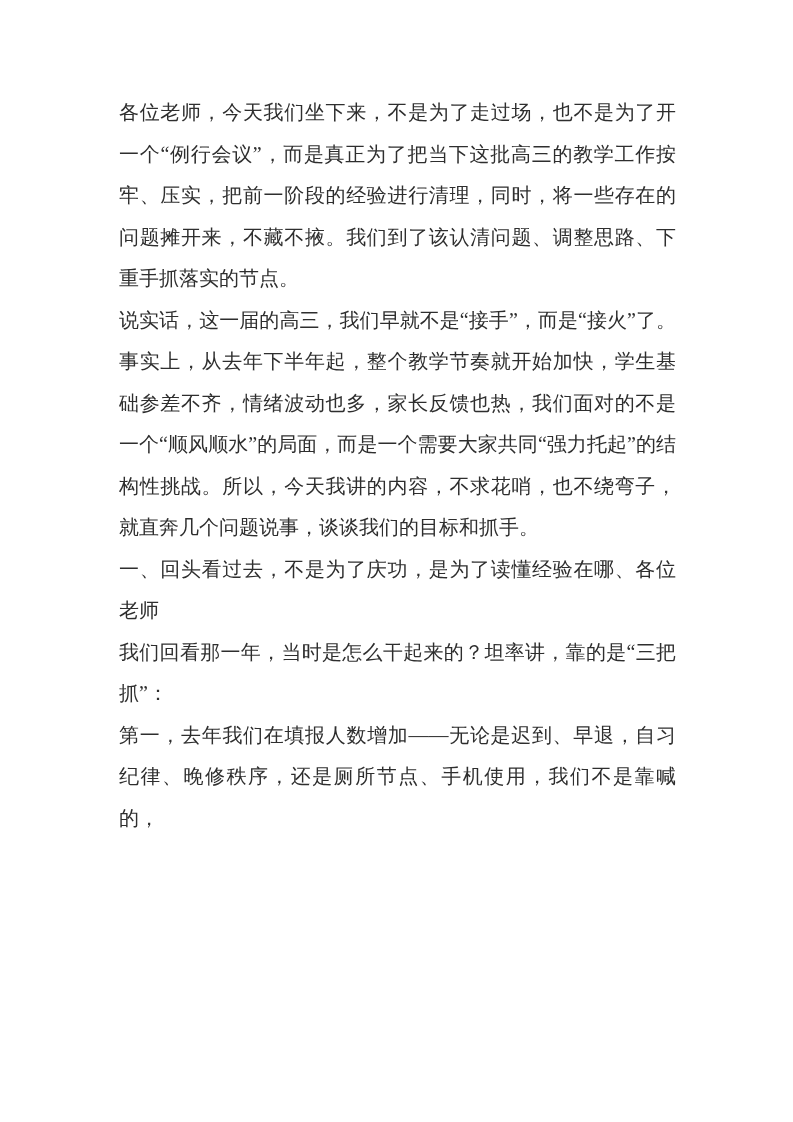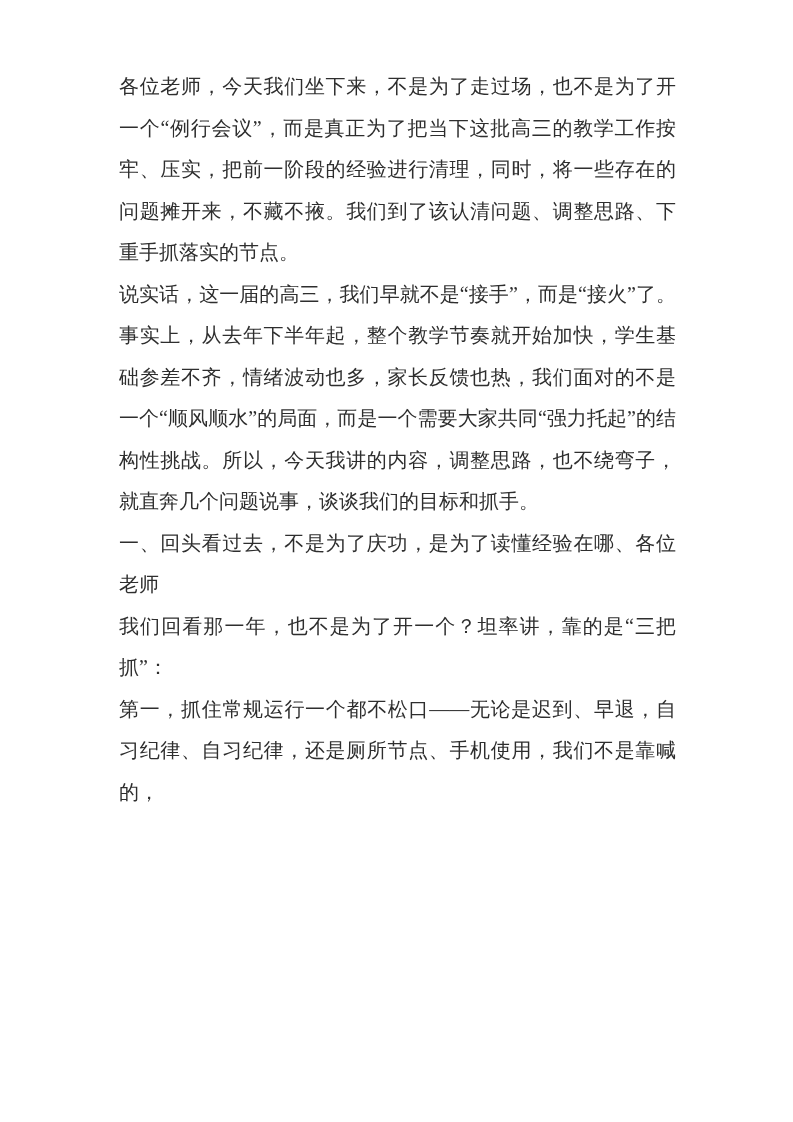--- a/index.html
+++ b/index.html
@@ -11,36 +11,36 @@
       width: 793px;
       height: 1122px;
       background: #ffffff;
       overflow: hidden;
     }
     .page {
       box-sizing: border-box;
       width: 793px;
       height: 1122px;
       background: #ffffff;
-      padding: 66px 117px 0 119px;
+      padding: 92px 117px 0 119px;
     }
     .page p {
       margin: 0;
       padding: 0;
       font-family: "Liberation Serif", serif;
       font-size: 20px;
       line-height: 41.5px;
       color: #2e2e2e;
       text-align: justify;
       text-justify: inter-ideograph;
       word-break: break-all;
     }
   </style>
 </head>
 <body>
 
 <div class="page">
   <p>各位老师，今天我们坐下来，不是为了走过场，也不是为了开一个“例行会议”，而是真正为了把当下这批高三的教学工作按牢、压实，把前一阶段的经验进行清理，同时，将一些存在的问题摊开来，不藏不掖。我们到了该认清问题、调整思路、下重手抓落实的节点。</p>
-  <p>说实话，这一届的高三，我们早就不是“接手”，而是“接火”了。事实上，从去年下半年起，整个教学节奏就开始加快，学生基础参差不齐，情绪波动也多，家长反馈也热，我们面对的不是一个“顺风顺水”的局面，而是一个需要大家共同“强力托起”的结构性挑战。所以，今天我讲的内容，调整思路，也不绕弯子，就直奔几个问题说事，谈谈我们的目标和抓手。</p>
+  <p>说实话，这一届的高三，我们早就不是“接手”，而是“接火”了。事实上，从去年下半年起，整个教学节奏就开始加快，学生基础参差不齐，情绪波动也多，家长反馈也热，我们面对的不是一个“顺风顺水”的局面，而是一个需要大家共同“强力托起”的结构性挑战。所以，今天我讲的内容，不求花哨，也不绕弯子，就直奔几个问题说事，谈谈我们的目标和抓手。</p>
   <p>一、回头看过去，不是为了庆功，是为了读懂经验在哪、各位老师</p>
-  <p>我们回看那一年，也不是为了开一个？坦率讲，靠的是“三把抓”：</p>
-  <p>第一，抓住常规运行一个都不松口——无论是迟到、早退，自习纪律、自习纪律，还是厕所节点、手机使用，我们不是靠喊的，</p>
+  <p>我们回看那一年，当时是怎么干起来的？坦率讲，靠的是“三把抓”：</p>
+  <p>第一，去年我们在填报人数增加——无论是迟到、早退，自习纪律、晚修秩序，还是厕所节点、手机使用，我们不是靠喊的，</p>
 </div>
 
 </body></html>

